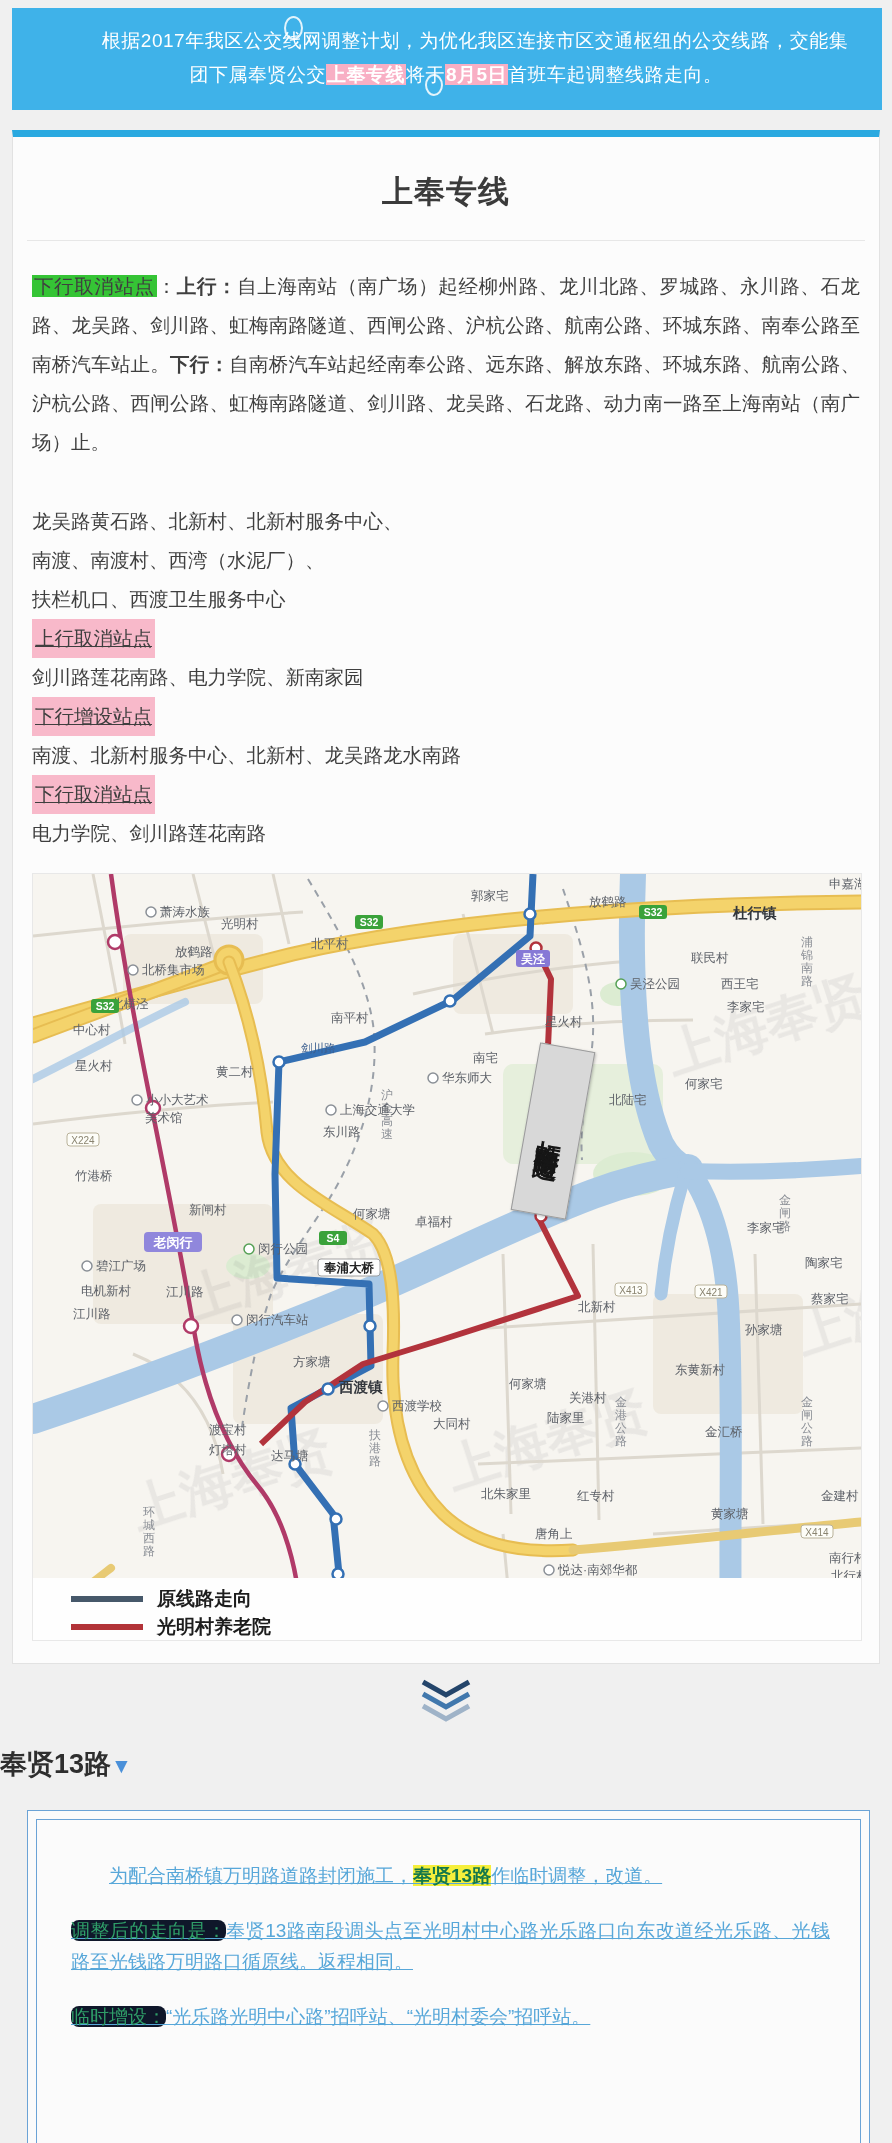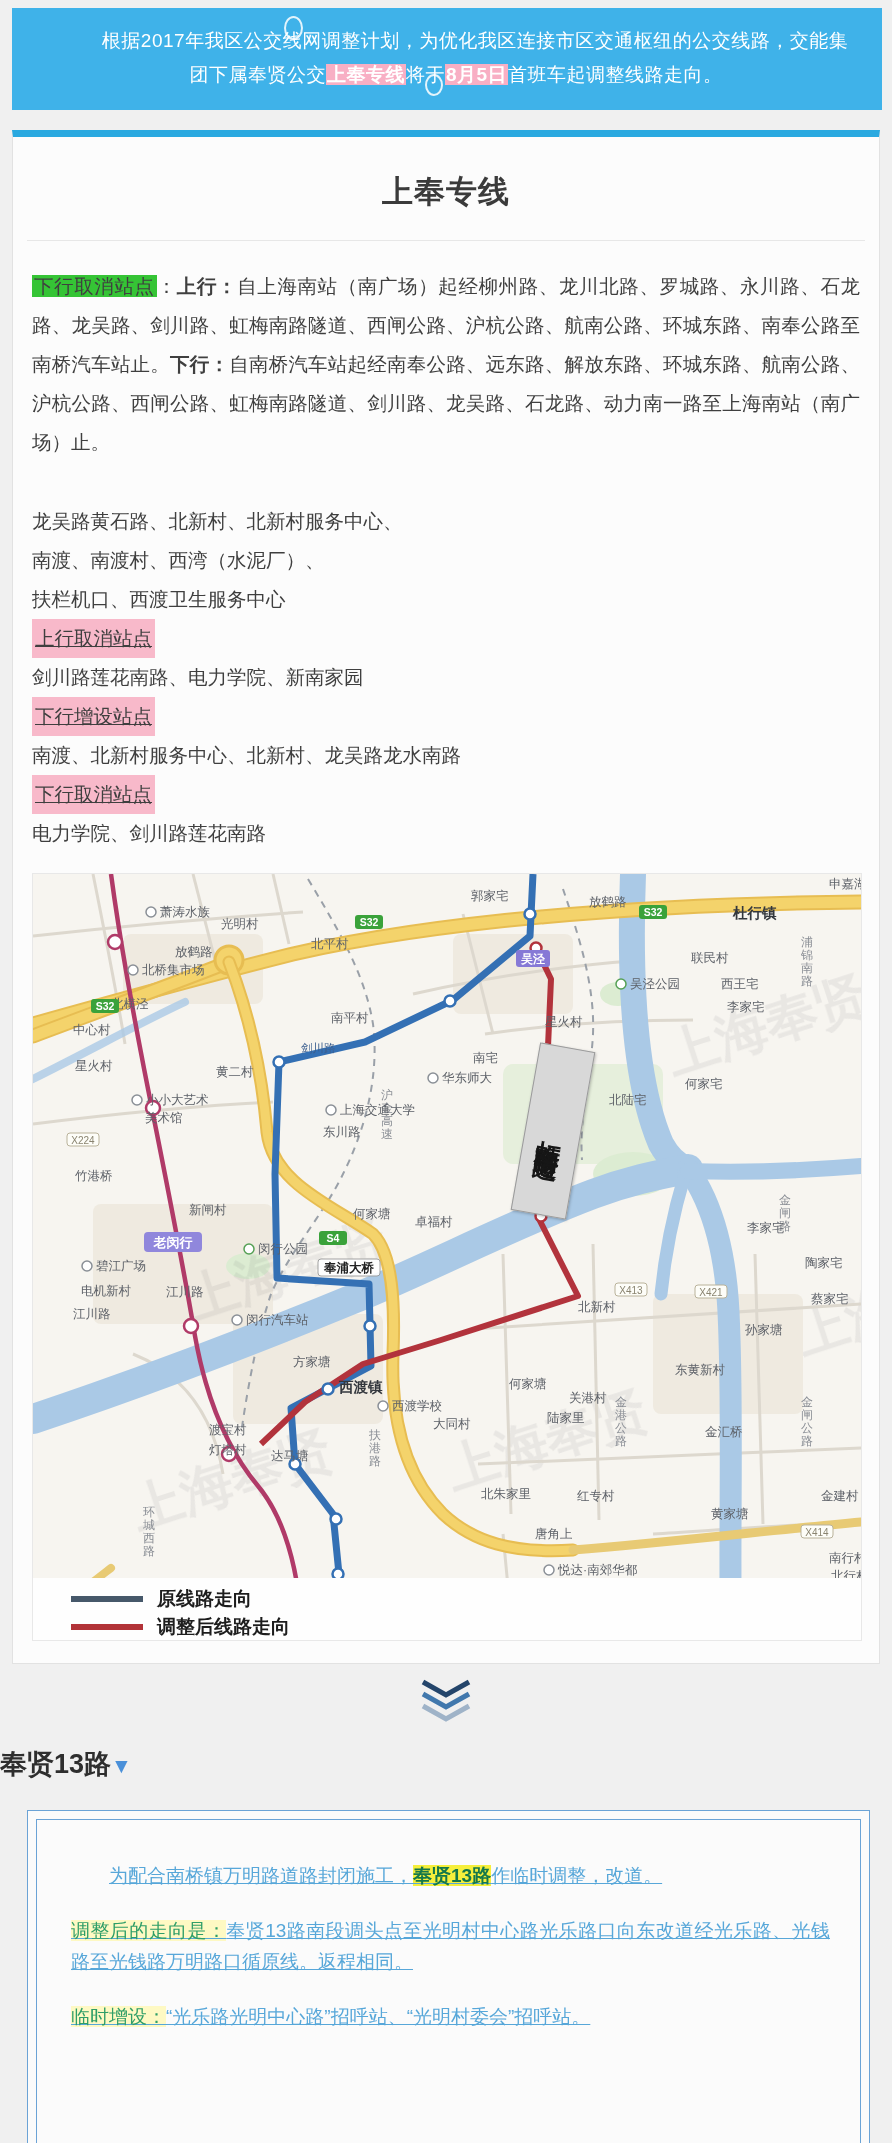--- a/index.html
+++ b/index.html
@@ -40,21 +40,21 @@
   .legend .lbl{font-size:19px;font-weight:bold;color:#1d1d1d;}
   
   .chevron-wrap{text-align:center;padding:14px 0 4px;}
   .title2{margin:14px 0 0;font-size:27px;font-weight:bold;color:#2e2e2e;}
   .title2 .arrow{color:#4a90d9;font-size:21px;}
   .box-outer{margin:28px 22px 0 27px;border:1px solid #6ba3d6;padding:8px;background:#fbfbfb;}
   .box-inner{border:1px solid #6ba3d6;padding:40px 30px 96px 34px;}
   .box-inner p{margin:0 0 24px;font-size:19px;line-height:31px;color:#57a7d9;text-decoration:underline;text-align:justify;}
   .box-inner p.indent{text-indent:2em;}
   .seg-hl-bold{background:#f6ef3c;color:#15784a;font-weight:bold;}
-  .seg-hl-label{background:#fef9c3;color:#2f9e68;}
+  .seg-hl-label{background:#0f172a;color:#2f9e68;border-radius:8px;}
 </style>
 </head>
 <body>
 
 <div class="banner">
   <span class="bubble b1"></span>
   <span class="bubble b2"></span>
   <p><span>根据2017年我区公交线网调整计划，为优化我区连接市区交通枢纽的公交线路，交能集团下属奉贤公交</span><span class="hl-pink">上奉专线</span><span>将于</span><span class="hl-pink">8月5日</span><span>首班车起调整线路走向。</span></p>
 </div>
 
@@ -284,21 +284,21 @@
 
       <div class="tunnel-box">虹梅南路隧道</div>
 
       <div class="legend">
         <div class="row" style="margin-top:7px;">
           <span class="sw" style="background:#46586a"></span>
           <span class="lbl">原线路走向</span>
         </div>
         <div class="row">
           <span class="sw" style="background:#b23338"></span>
-          <span class="lbl">调整后线路走向</span>
+          <span class="lbl">光明村养老院</span>
         </div>
       </div>
     </div>
   </div>
 </div>
 
 <div class="chevron-wrap">
   <svg width="58" height="46" viewBox="0 0 58 46">
     <path d="M6,4 L29,17 L52,4" fill="none" stroke="#24456b" stroke-width="5"></path>
     <path d="M6,16 L29,29 L52,16" fill="none" stroke="#4178ad" stroke-width="5"></path>

